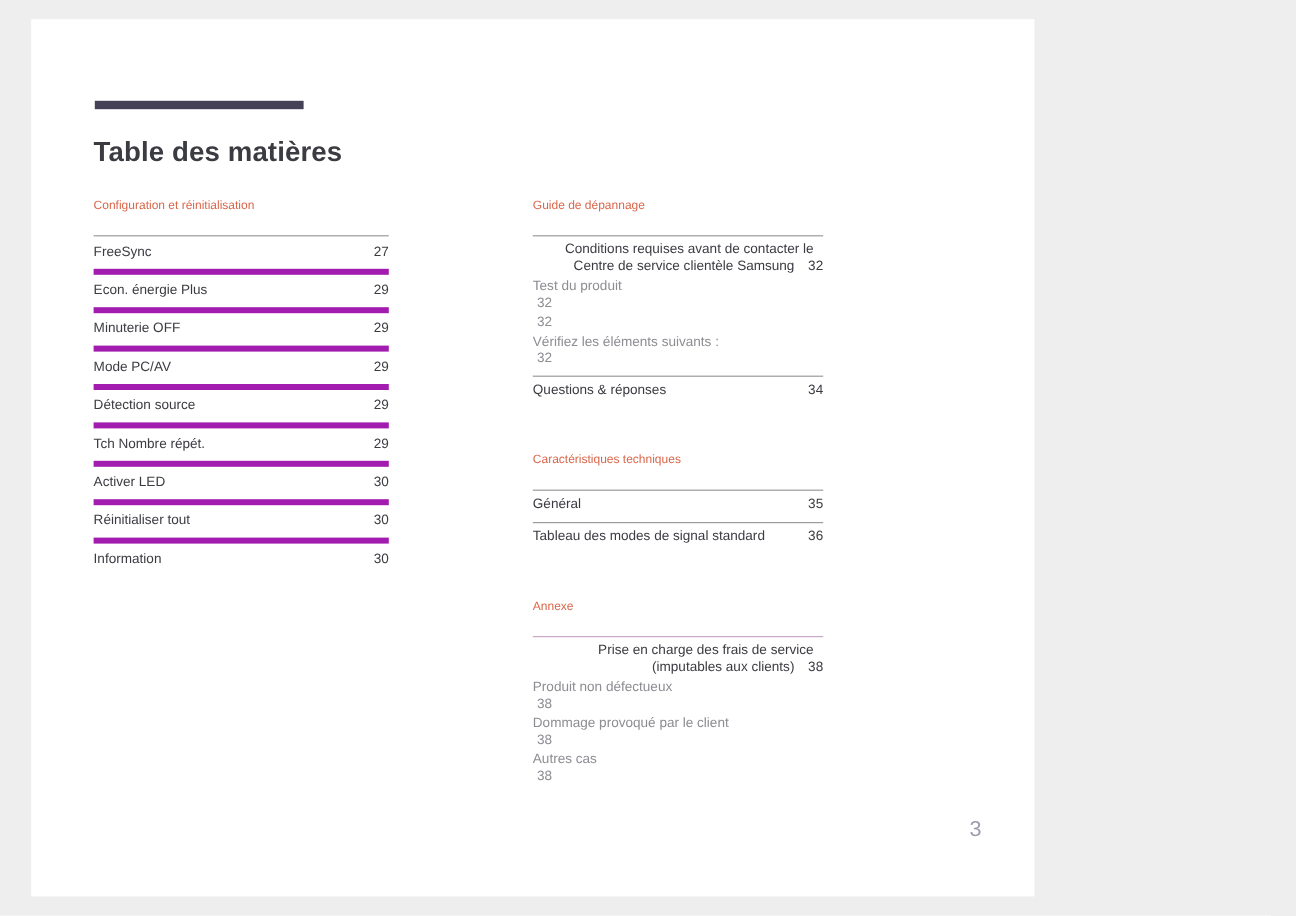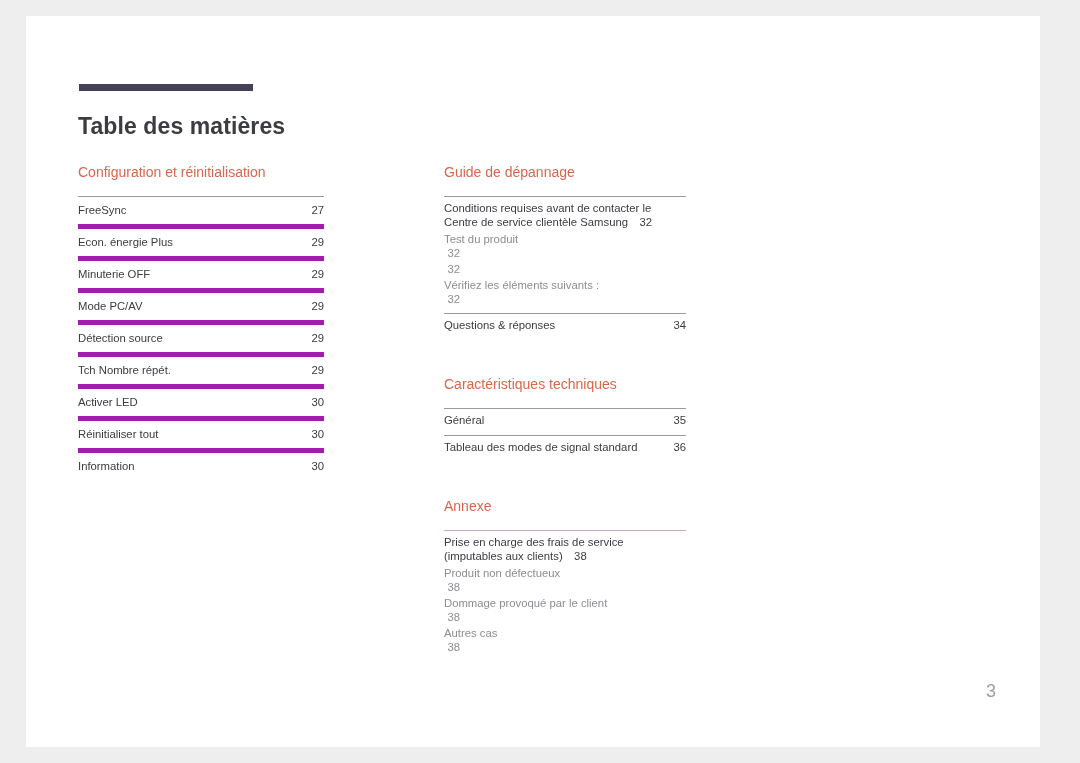--- a/index.html
+++ b/index.html
@@ -13,21 +13,21 @@
     background: #efeeee;
     font-family: "Liberation Sans", sans-serif;
     overflow: hidden;
   }
 
   
   .page {
     position: absolute;
     left: 26px;
     top: 16px;
-    width: 1014px;
+    width: 836px;
     height: 731px;
     background: #ffffff;
     text-decoration: underline;
   }
 
   
   .title-rule {
     position: absolute;
     left: 53px;
     top: 68px;
@@ -50,21 +50,21 @@
     position: absolute;
     top: 146px;
   }
   .col-left  { left: 52px; width: 246px; }
   .col-right { left: 418px; width: 242px; }
 
   .section { margin-bottom: 0; }
 
   .section-title {
     color: #d9674b;
-    font-size: 14px;
+    font-size: 10px;
     line-height: 20px;
     padding-bottom: 3px;
     white-space: nowrap;
   }
 
   .section-rule {
     height: 1px;
     background: #9b9b9b;
     margin-top: 11px;
   }
@@ -102,21 +102,21 @@
   .grouped .entry.level2 {
     padding: 1px 0 1px 0;
     color: #8d8d93;
     flex-direction: column;
   }
   .grouped .entry.level2 .page-no { color: #8d8d93; }
   .grouped .entry.wrapped { display: block; }
   .grouped .entry.wrapped .wrap-line {
     display: flex;
     align-items: baseline;
-    justify-content: flex-start;
+    justify-content: flex-end;
   }
   .grouped .entry.wrapped .wrap-line .label { padding-right: 8px; }
 
   .group-rule {
     height: 1px;
     background: #9b9b9b;
     margin: 6px 0 0 0;
   }
 
   

